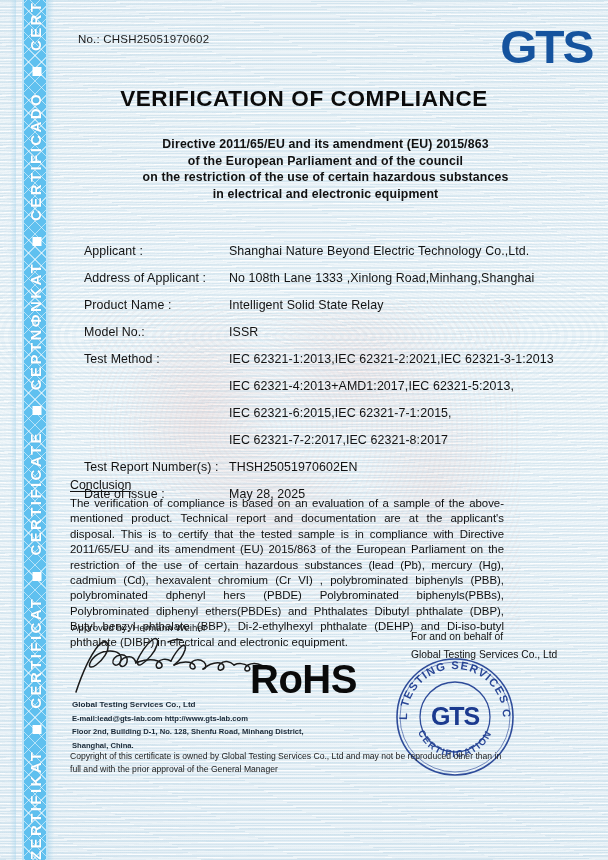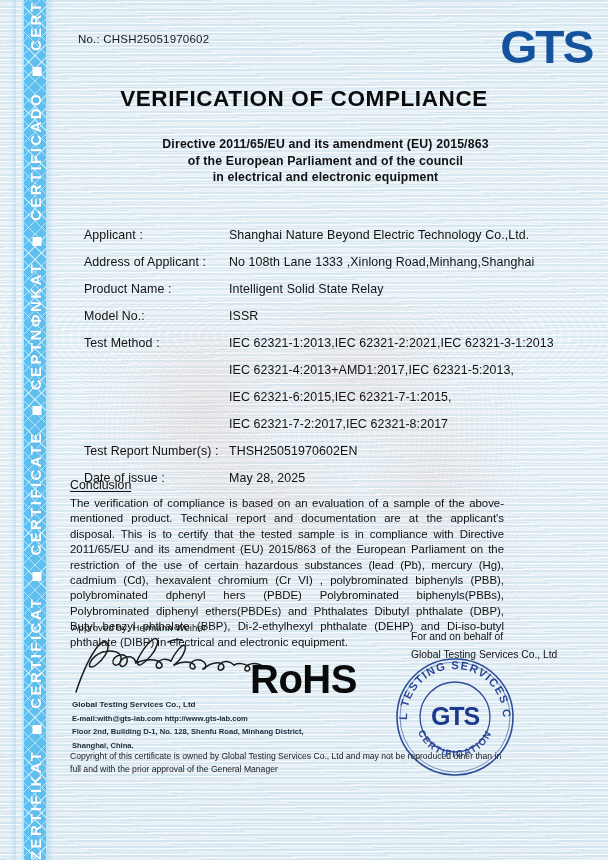--- a/index.html
+++ b/index.html
@@ -119,21 +119,21 @@
 
   #directive {
     position:absolute; left:0; right:0; top:136px;
     text-align:center; font-size:12.3px; font-weight:bold;
     color:#111; line-height:16.5px; letter-spacing:.15px;padding-left:43px;
   }
 
   #fields { position:absolute; left:84px; top:228px; width:470px; }
   .frow { display:flex; align-items:baseline; height:27px; font-size:12.4px; color:#121212; }
   .flabel { width:145px; flex:0 0 145px; letter-spacing:.1px; }
-  .fvalue { flex:1; letter-spacing:.1px; }
+  .fvalue { flex:1; letter-spacing:.1px;margin-top:16px; }
   .frow.cont .flabel { visibility:hidden; }
 
   #conclusion-head {
     position:absolute; left:70px; top:478px;
     font-size:12.4px; color:#111; text-decoration:underline;
     text-underline-offset:2px;
   }
   #conclusion-body {
     position:absolute; left:70px; top:496px; width:434px;
     font-size:11.4px; line-height:15.4px; color:#101010;
@@ -192,20 +192,21 @@
   <div id="content">
 
     <div id="docno">No.: CHSH25051970602</div>
     <div id="gts-logo">GTS</div>
 
     <div id="title">VERIFICATION OF COMPLIANCE</div>
 
     <div id="directive">
       <div>Directive 2011/65/EU and its amendment (EU) 2015/863</div>
       <div>of the European Parliament and of the council</div>
+      <div>on the restriction of the use of certain hazardous substances</div>
       <div>in electrical and electronic equipment</div>
     </div>
 
     <div id="fields">
         <div class="frow">
           <div class="flabel">Applicant :</div>
           <div class="fvalue">Shanghai Nature Beyond Electric Technology Co.,Ltd.</div>
         </div>
         <div class="frow">
           <div class="flabel">Address of Applicant :</div>
@@ -265,21 +266,21 @@
 
     <div id="behalf">
       <div>For and on behalf of</div>
       <div>Global Testing Services Co., Ltd</div>
     </div>
 
     <div id="rohs">RoHS</div>
 
     <div id="company-block">
       <div class="cname">Global Testing Services Co., Ltd</div>
-      <div>E-mail:with@gts-lab.com  http://www.gts-lab.com</div>
+      <div>E-mail:lead@gts-lab.com  http://www.gts-lab.com</div>
       <div>Floor 2nd, Building D-1, No. 128, Shenfu Road, Minhang District, Shanghai, China.</div>
     </div>
 
     <svg id="seal" viewBox="0 0 124 124">
       <defs>
         <path id="sealArcTop" d="M 14,62 A 48,48 0 0 1 110,62"></path>
         <path id="sealArcBot" d="M 22,62 A 40,40 0 0 0 102,62"></path>
       </defs>
       <circle cx="62" cy="62" r="58" fill="none" stroke="#1b3a8f" stroke-width="1.6" opacity=".9"></circle>
       <circle cx="62" cy="62" r="55" fill="none" stroke="#1b3a8f" stroke-width=".7" opacity=".8"></circle>

